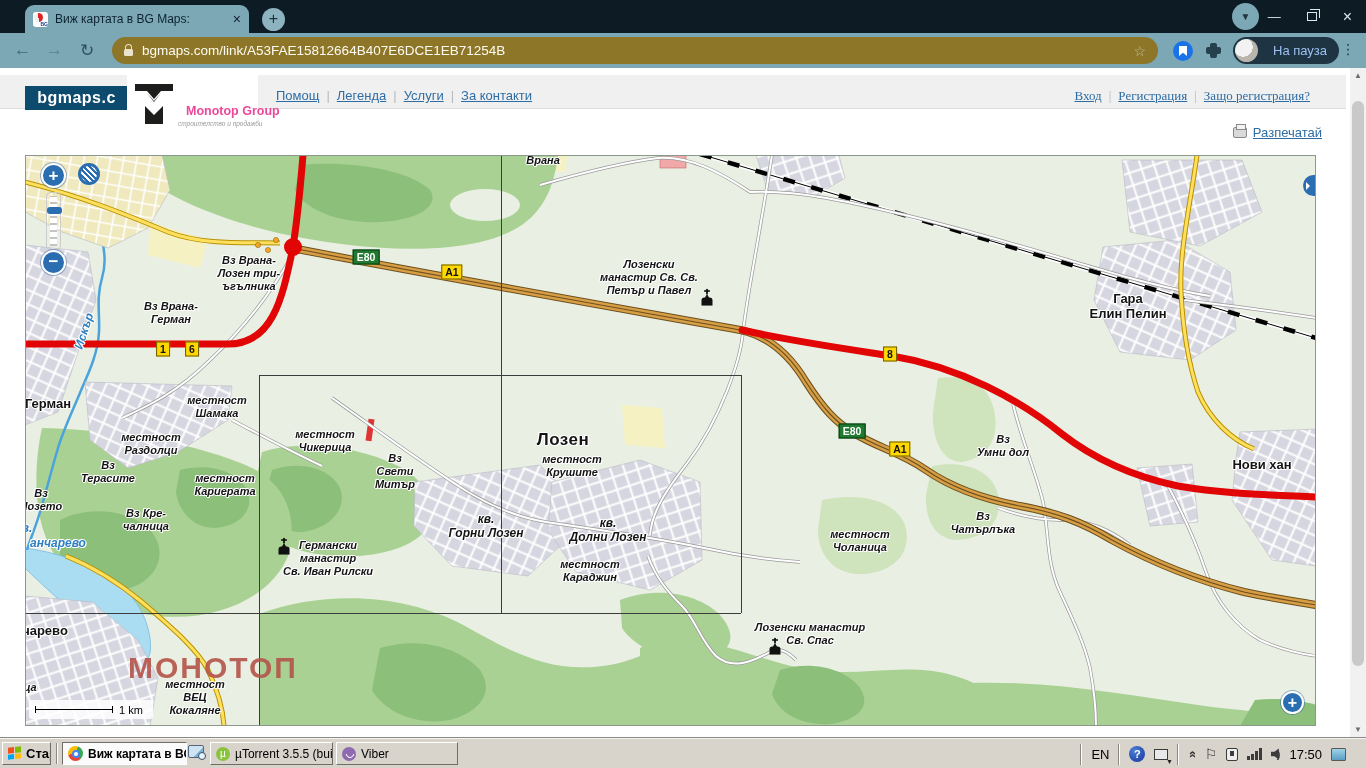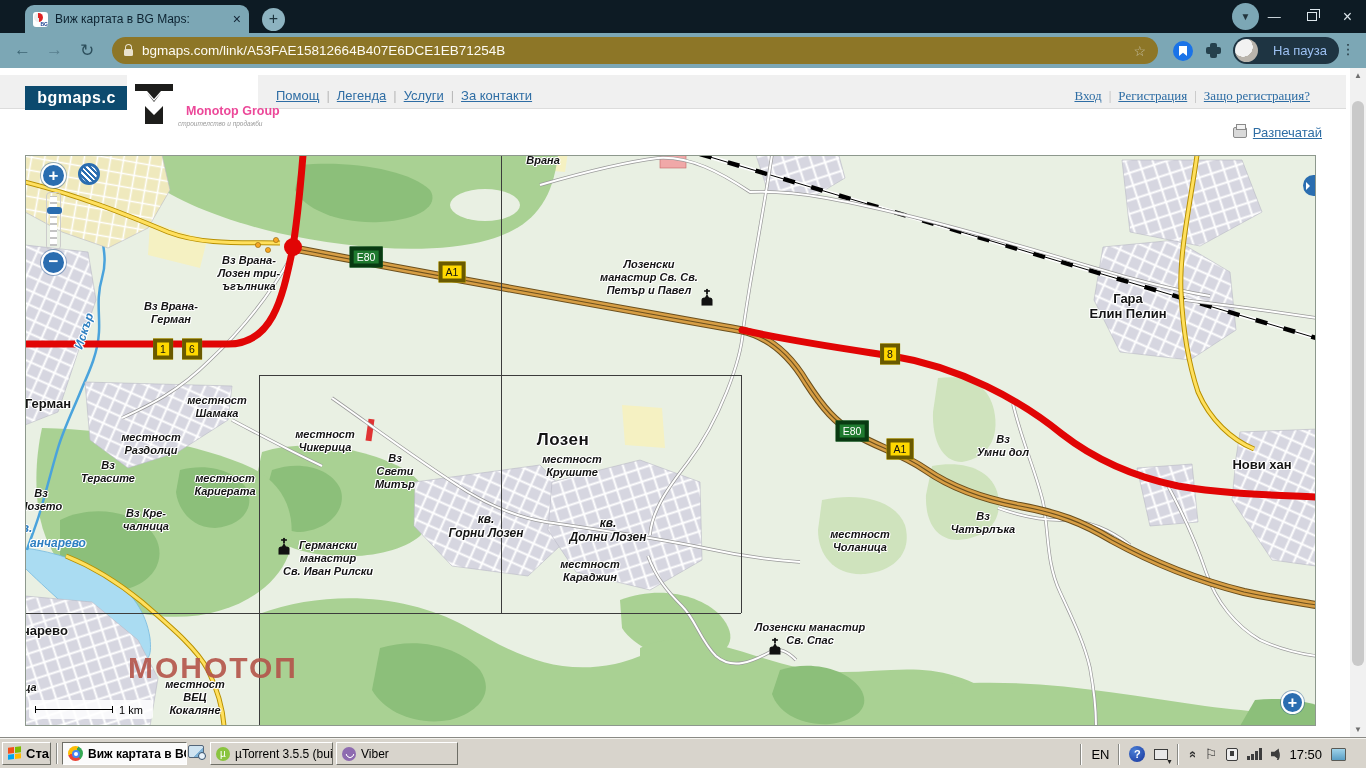--- a/index.html
+++ b/index.html
@@ -80,22 +80,22 @@
     white-space:pre-line; color:#141414; line-height:1.18; pointer-events:none;
     text-shadow:1px 0 0 #fff,-1px 0 0 #fff,0 1px 0 #fff,0 -1px 0 #fff,1px 1px 0 #fff,-1px -1px 0 #fff; }
   .mestnost { font-style:italic; font-weight:bold; font-size:11px; }
   .kv { font-style:italic; font-weight:bold; font-size:12px; }
   .town { font-weight:bold; font-size:13px; }
   .city { font-weight:bold; font-size:17px; letter-spacing:.5px; }
   .water { font-style:italic; font-weight:bold; font-size:12px; color:#2d7fc1; }
   .watermark { position:absolute; left:128px; top:651px; font-size:30px; font-weight:bold; color:#b4544a;
     letter-spacing:2px; opacity:.9; pointer-events:none; }
 
-  .rbadge { position:absolute; transform:translate(-50%,-50%); font-weight:normal; font-size:10.5px;
-    padding:0px 3px; line-height:13px; border:4px solid #000000; pointer-events:none; }
+  .rbadge { position:absolute; transform:translate(-50%,-50%); font-weight:bold; font-size:10.5px;
+    padding:0px 3px; line-height:13px; border:1px solid #000000; pointer-events:none; }
   .badge-green { background:#1f7a2f; color:#fff; border-color:#093a12; }
   .badge-yellow { background:#ffd800; color:#111; border-color:#6a5a00; }
 
   .mon-ic { position:absolute; transform:translate(-50%,-90%); pointer-events:none; }
 
   
   .ctl { position:absolute; border-radius:50%; background:#2a6db0; color:#fff; text-align:center;
     border:2px solid #fff; box-shadow:0 0 0 1px rgba(40,90,150,.45); cursor:pointer; }
   .ctl-zin  { left:41px; top:163px; width:25px; height:25px; font-size:17px; line-height:21px; font-weight:bold; }
   .ctl-zout { left:41px; top:250px; width:25px; height:25px; font-size:17px; line-height:19px; font-weight:bold; }

